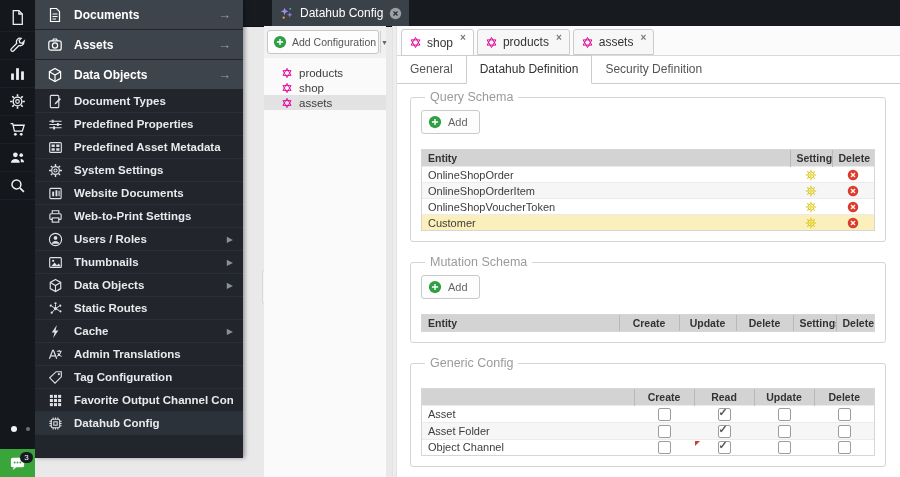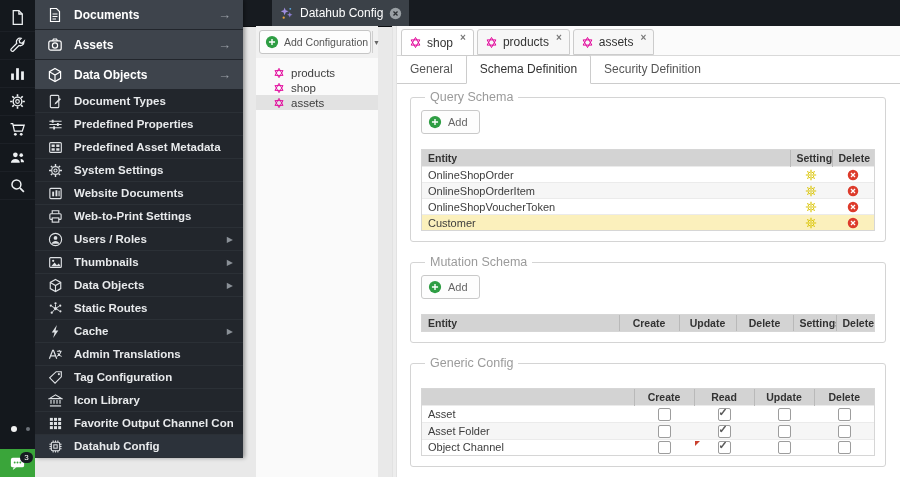--- a/index.html
+++ b/index.html
@@ -46,21 +46,21 @@
   .nav-item .sub-arr{color:#8a9097;font-size:8px;}
   .nav-item.hl{background:#2c323a;}
 
   
   #leftstrip{position:absolute;left:243px;top:26px;width:27px;bottom:0;background:#e9e9e9;z-index:0;}
   #collapse-handle{position:absolute;left:19px;top:244px;width:8px;height:32px;background:#f4f4f4;
     border:1px solid #d9d9d9;border-radius:2px;display:flex;align-items:center;justify-content:center;
     font-size:6px;color:#8a8a8a;cursor:pointer;}
 
   
-  #treepanel{position:absolute;left:256px;top:26px;width:122px;bottom:0;background:#fafafa;z-index:1;}
+  #treepanel{position:absolute;left:264px;top:26px;width:122px;bottom:0;background:#fafafa;z-index:1;}
   #tree-toolbar{height:32px;background:#f1f1f1;padding:4px 3px 0 3px;box-sizing:border-box;}
   #add-config-btn{display:flex;align-items:center;height:24px;background:#fdfdfd;
     border:1px solid #c6c6c6;border-radius:3px;cursor:pointer;width:112px;box-sizing:border-box;}
   #add-config-btn .main{display:flex;align-items:center;gap:5px;padding:0 4px 0 5px;flex:1;}
   #add-config-btn .ico{width:14px;height:14px;}
   #add-config-btn .lbl{font-size:10.5px;color:#555;white-space:nowrap;}
   #add-config-btn .caret{width:15px;align-self:stretch;border-left:1px solid #cfcfcf;display:flex;
     align-items:center;justify-content:center;font-size:7px;color:#666;}
   .tree{margin-top:7px;}
   .tree-row{height:15px;display:flex;align-items:center;gap:6px;padding-left:17px;cursor:pointer;}
@@ -394,30 +394,20 @@
           <svg viewBox="0 0 16 16">
             <path d="M8.7 1.8h5.5v5.5L7.5 14 1.8 8.3z" fill="none" stroke="currentColor" stroke-width="1.2"></path>
             <circle cx="11.6" cy="4.4" r="1.1" fill="currentColor"></circle>
           </svg>
         </span>
       <span class="lbl">Tag Configuration</span>
       </div>
     <div class="nav-item">
       <span class="ico">
           <svg viewBox="0 0 16 16">
-            <path d="M1.5 6L8 2l6.5 4z" fill="none" stroke="currentColor" stroke-width="1.2"></path>
-            <path d="M3.2 7.5v4M6.4 7.5v4M9.6 7.5v4M12.8 7.5v4" stroke="currentColor" stroke-width="1.2"></path>
-            <path d="M2 13.8h12" stroke="currentColor" stroke-width="1.3"></path>
-          </svg>
-        </span>
-      <span class="lbl">Icon Library</span>
-      </div>
-    <div class="nav-item">
-      <span class="ico">
-          <svg viewBox="0 0 16 16">
             <g fill="currentColor">
               <rect x="2" y="2" width="3.2" height="3.2"></rect>
               <rect x="6.4" y="2" width="3.2" height="3.2"></rect>
               <rect x="10.8" y="2" width="3.2" height="3.2"></rect>
               <rect x="2" y="6.4" width="3.2" height="3.2"></rect>
               <rect x="6.4" y="6.4" width="3.2" height="3.2"></rect>
               <rect x="10.8" y="6.4" width="3.2" height="3.2"></rect>
               <rect x="2" y="10.8" width="3.2" height="3.2"></rect>
               <rect x="6.4" y="10.8" width="3.2" height="3.2"></rect>
               <rect x="10.8" y="10.8" width="3.2" height="3.2"></rect>
@@ -522,21 +512,21 @@
               <path d="M8 1.8l5.4 9.4H2.6z" fill="none" stroke="#e10098" stroke-width="1.2"></path>
               <path d="M8 14.2L2.6 4.8h10.8z" fill="none" stroke="#e10098" stroke-width="1.2"></path>
             </svg>
           </span>
         <span class="lbl">assets</span>
         <span class="x">×</span>
         </div>
     </div>
     <div id="subtabbar">
       <div class="subtab">General</div>
-      <div class="subtab active">Schema Definition</div>
+      <div class="subtab active">Datahub Definition</div>
       <div class="subtab">Security Definition</div>
     </div>
 
     <div id="content">
 
       <fieldset class="fs">
         <legend>Query Schema</legend>
         <div class="add-btn">
           <span class="ico">
               <svg viewBox="0 0 16 16">

